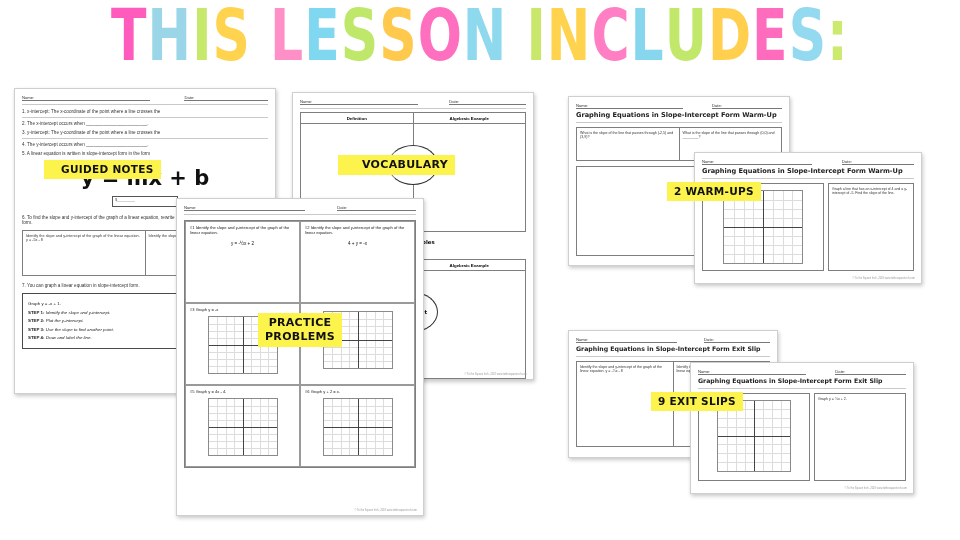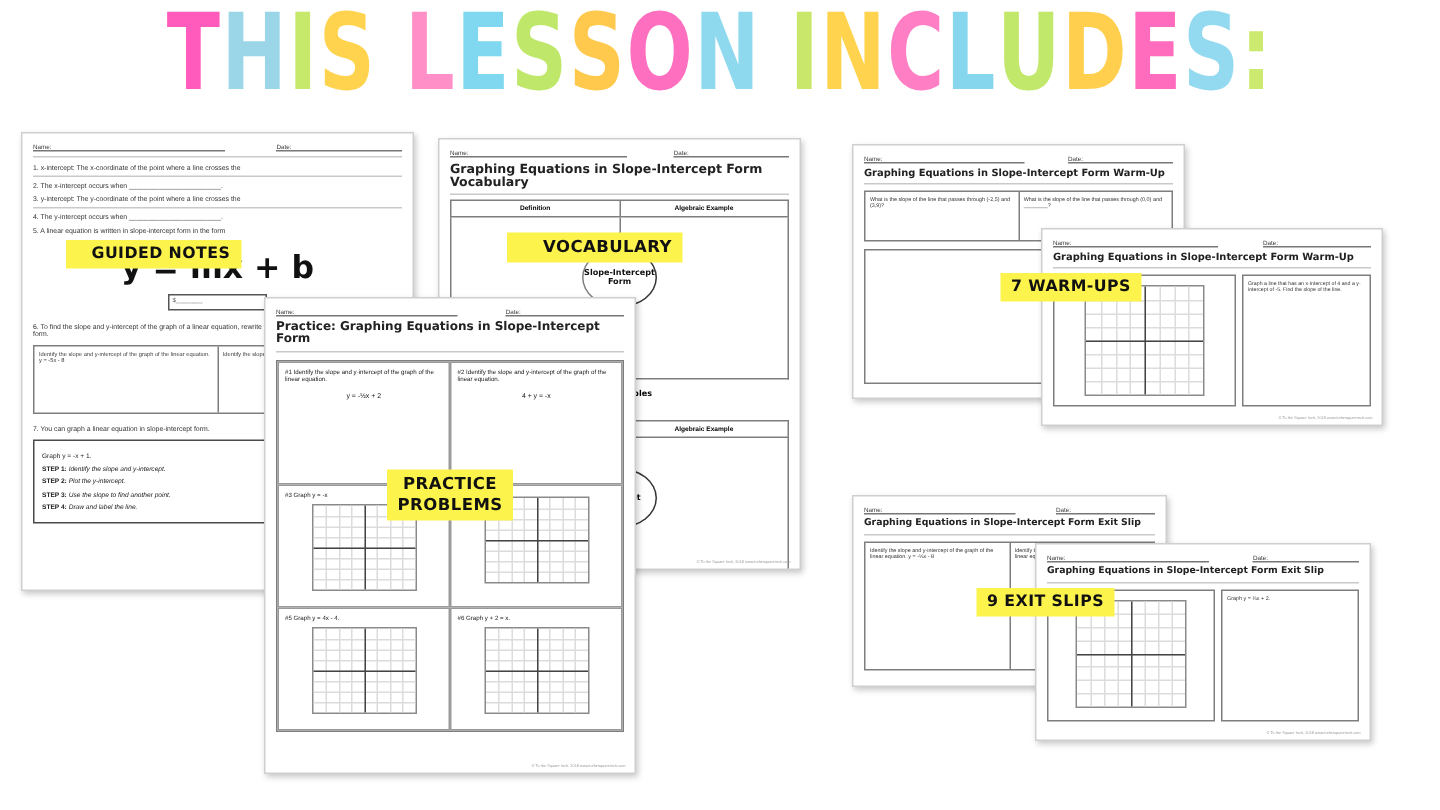--- a/index.html
+++ b/index.html
@@ -180,21 +180,20 @@
     <div class="footer">© To the Square Inch, 2018 www.tothesquareinch.com</div>
   </div>
 </div>
 
 <div class="sheet" id="s2">
   <div class="pad">
     <div class="nameline">
       <span class="n">Name:</span>
       <span class="d">Date:</span>
     </div>
-    <div class="wtitle">Graphing Equations in Slope-Intercept Form Vocabulary</div>
     <div class="rule"></div>
 
     <div class="vhead">
       <div>Definition</div>
       <div>Algebraic Example</div>
     </div>
     <div class="vbody">
       <div></div>
       <div></div>
       <div class="oval">Slope-Intercept Form</div>
@@ -216,21 +215,20 @@
     <div class="footer">© To the Square Inch, 2018 www.tothesquareinch.com</div>
   </div>
 </div>
 
 <div class="sheet" id="s3">
   <div class="pad">
     <div class="nameline">
       <span class="n">Name:</span>
       <span class="d">Date:</span>
     </div>
-    <div class="wtitle">Practice: Graphing Equations in Slope-Intercept Form</div>
     <div class="rule"></div>
 
     <div class="pgrid">
       <div class="cell">
         <div class="cl">#1 Identify the slope and y-intercept of the graph of the linear equation.</div>
         <div class="ceq">y = -½x + 2</div>
       </div>
       <div class="cell">
         <div class="cl">#2 Identify the slope and y-intercept of the graph of the linear equation.</div>
         <div class="ceq">4 + y = -x</div>
@@ -425,14 +423,14 @@
       <div class="box" style="width:92px;height:88px;padding:3px;font-size:3.6px;color:#333;">Graph y = ⅓x + 2.</div>
     </div>
     <div class="footer">© To the Square Inch, 2018 www.tothesquareinch.com</div>
   </div>
 </div>
 
 <div class="callout" style="left:44px;  top:160px; font-size:10.5px;padding-left:17px;">GUIDED NOTES</div>
 <div class="callout" style="left:338px; top:155px; font-size:11px;padding-left:24px;">VOCABULARY</div>
 <div class="callout" style="left:258px; top:313px; font-size:11px;">PRACTICE
 PROBLEMS</div>
-<div class="callout" style="left:667px; top:182px; font-size:10.5px;">7 WARM-UPS</div>
+<div class="callout" style="left:667px; top:182px; font-size:10.5px;">2 WARM-UPS</div>
 <div class="callout" style="left:651px; top:392px; font-size:10.5px;">9 EXIT SLIPS</div>
 
 </body></html>

